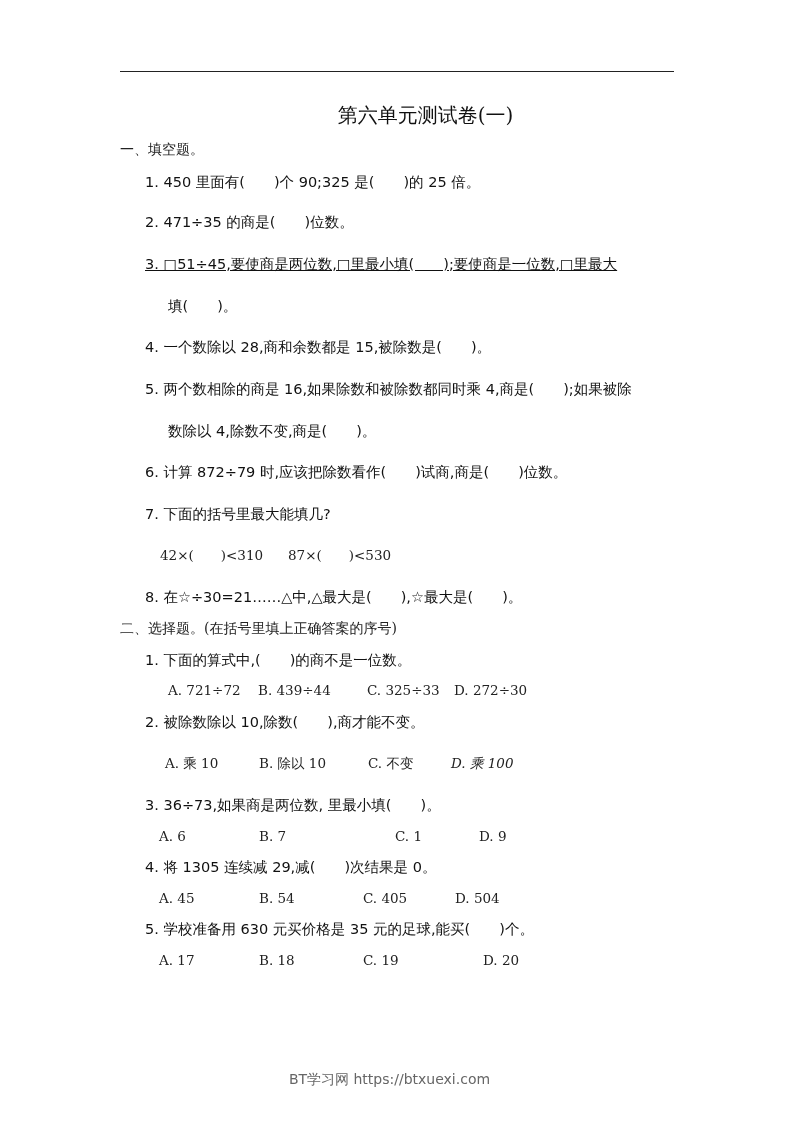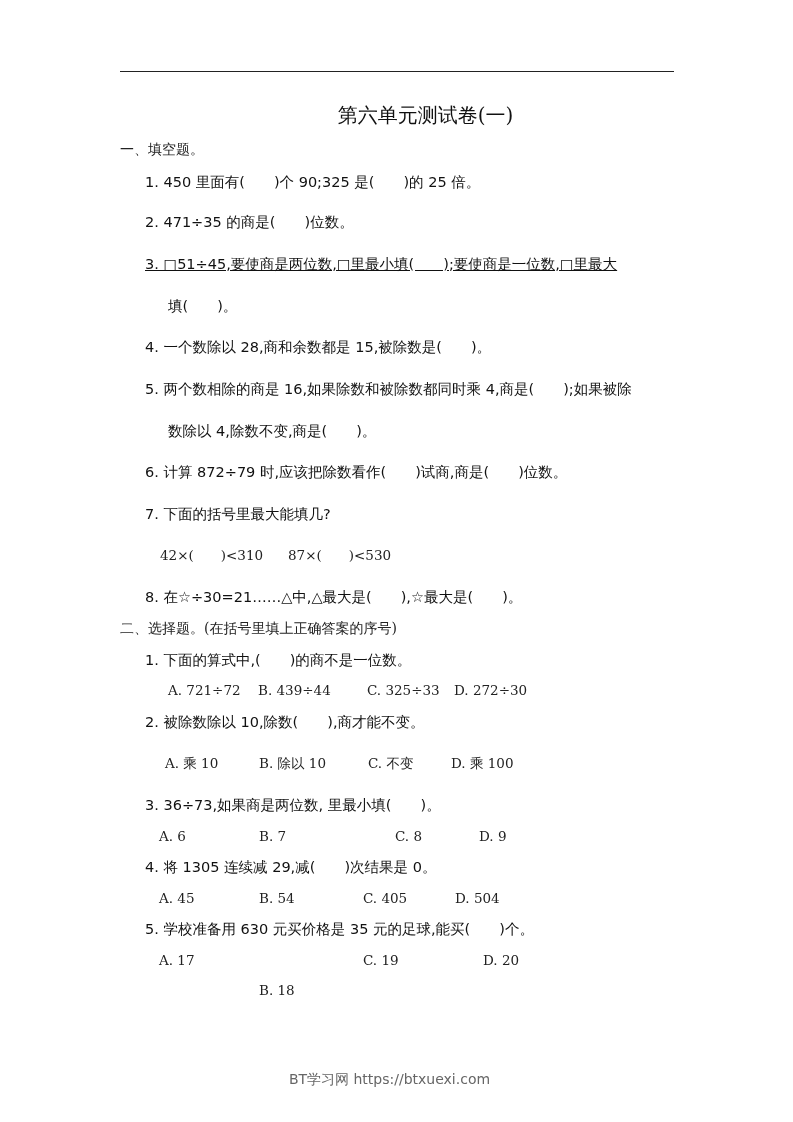--- a/index.html
+++ b/index.html
@@ -111,41 +111,41 @@
     <span class="opt" style="left:90px;">B. 439÷44</span>
     <span class="opt" style="left:199px;">C. 325÷33</span>
     <span class="opt" style="left:286px;">D. 272÷30</span>
   </div>
 
   <div class="line" style="left:145px; top:713px;">2. 被除数除以 10,除数(　　),商才能不变。</div>
   <div class="opts" style="left:159px; top:754px;">
     <span class="opt" style="left:6px;">A. 乘 10</span>
     <span class="opt" style="left:100px;">B. 除以 10</span>
     <span class="opt" style="left:209px;">C. 不变</span>
-    <span class="opt" style="left:292px;">D. 乘 100</span>
+    <span class="opt" style="left:292px;font-style:italic;">D. 乘 100</span>
   </div>
 
   <div class="line" style="left:145px; top:796px;">3.    36÷73,如果商是两位数,    里最小填(　　)。</div>
   <div class="opts" style="left:159px; top:827px;">
     <span class="opt" style="left:0px;">A. 6</span>
     <span class="opt" style="left:100px;">B. 7</span>
-    <span class="opt" style="left:236px;">C. 8</span>
+    <span class="opt" style="left:236px;">C. 1</span>
     <span class="opt" style="left:320px;">D. 9</span>
   </div>
 
   <div class="line" style="left:145px; top:858px;">4. 将 1305 连续减 29,减(　　)次结果是 0。</div>
   <div class="opts" style="left:159px; top:889px;">
     <span class="opt" style="left:0px;">A. 45</span>
     <span class="opt" style="left:100px;">B. 54</span>
     <span class="opt" style="left:204px;">C. 405</span>
     <span class="opt" style="left:296px;">D. 504</span>
   </div>
 
   <div class="line" style="left:145px; top:920px;">5. 学校准备用 630 元买价格是 35 元的足球,能买(　　)个。</div>
   <div class="opts" style="left:159px; top:951px;">
     <span class="opt" style="left:0px;">A. 17</span>
-    <span class="opt" style="left:100px;margin-top:30px;">B. 18</span>
+    <span class="opt" style="left:100px;">B. 18</span>
     <span class="opt" style="left:204px;">C. 19</span>
     <span class="opt" style="left:324px;">D. 20</span>
   </div>
 
   <div class="footer">BT学习网 https://btxuexi.com</div>
 </div>
 
 </body></html>

